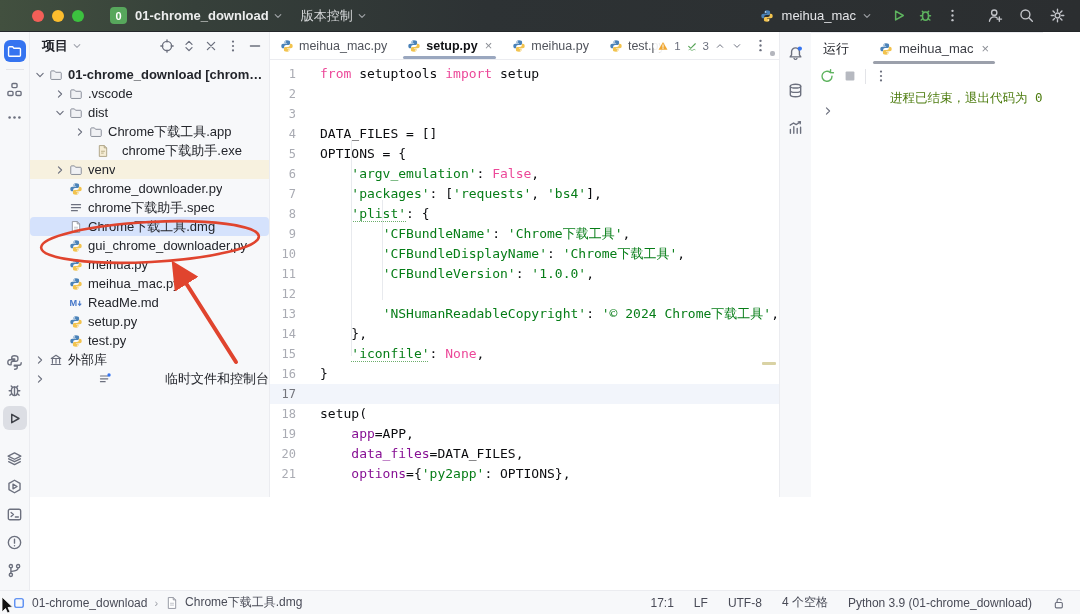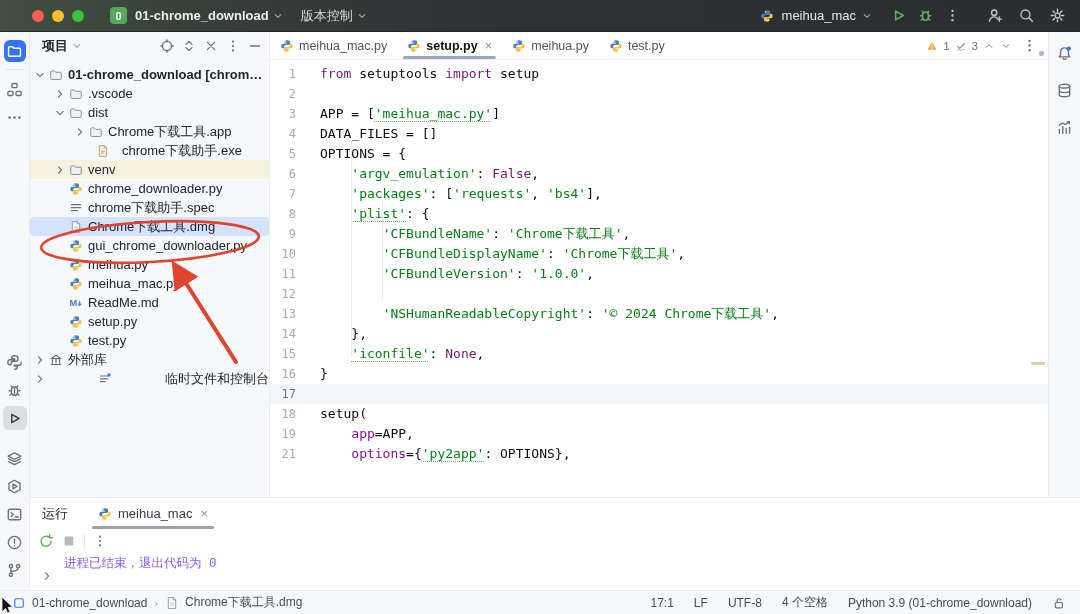--- a/index.html
+++ b/index.html
@@ -26,21 +26,21 @@
 
   
   .body{display:flex;height:558px;}
   .leftrail{width:30px;background:#f7f8fa;border-right:1px solid #ebecf0;display:flex;flex-direction:column;align-items:center;padding-top:6px;}
   .railbtn{width:24px;height:24px;border-radius:6px;display:flex;align-items:center;justify-content:center;margin:2px 0;color:#6c707e;}
   .railbtn svg{width:17px;height:17px;}
   .railbtn.proj{background:#3574f0;width:22px;height:22px;border-radius:6px;}
   .railbtn.active{background:#dcdee4;}
   .rail-sep{width:18px;height:1px;background:#e3e4e8;margin:5px 0;}
   .rail-spacer{flex:1;}
-  .center{flex:1;display:flex;flex-direction:column;}
+  .center{flex:1;display:flex;flex-direction:row;}
   .main-row{height:465px;display:flex;}
 
   
   .project{width:240px;background:#f7f8fa;border-right:1px solid #ebecf0;font-size:13px;color:#23252b;overflow:hidden;}
   .proj-header{height:28px;display:flex;align-items:center;padding:0 6px 0 12px;}
   .proj-title{font-weight:bold;}
   .ph-icons{margin-left:auto;display:flex;align-items:center;gap:6px;color:#6c707e;}
   .ph-ic{width:16px;height:16px;display:inline-flex;}
   .tree{padding-top:5px;}
   .tree-row{height:19px;display:flex;align-items:center;white-space:nowrap;}
@@ -60,21 +60,21 @@
   .tab.active{color:#101114;font-weight:600;}
   .tab.active::after{content:"";position:absolute;left:6px;right:6px;bottom:0;height:3px;border-radius:2px;background:#9aa7bf;}
   .tab-close{color:#8c8f96;font-size:13px;font-weight:400;margin-left:2px;}
   .tabbar-right{margin-left:auto;display:flex;align-items:center;padding-right:10px;color:#6c707e;}
   .code-wrap{position:relative;height:421px;overflow:hidden;flex:none;font-family:"DejaVu Sans Mono","Liberation Mono",monospace;font-size:13px;}
   .cl{display:flex;height:20px;line-height:20px;white-space:pre;}
   .cl.cur{background:#f2f5fb;}
   .ln{width:32px;flex:none;text-align:right;padding-right:6px;color:#a9abb3;font-size:12px;}
   .cl.cur .ln{color:#73757c;}
   .ct{padding-left:18px;color:#0b0c0f;}
-  .tk-k{color:#701a75;margin-top:16px;}
+  .tk-k{color:#ec4899;margin-top:16px;}
   .tk-s{color:#067d17;}
   .tk-su{color:#067d17;text-decoration:underline dotted #6cae6c;text-decoration-thickness:1px;text-underline-offset:3px;}
   .tk-p{color:#871094;}
   .code-pad{padding-top:4px;}
   .iguide{position:absolute;width:1px;background:#e8eaee;}
   .insp{position:absolute;top:7px;right:32px;display:flex;align-items:center;gap:5px;font-size:11.5px;color:#6c707e;background:rgba(255,255,255,.9);border-radius:8px;padding:1px 4px;}
   .insp svg{width:12px;height:12px;}
   .stripe-dot{position:absolute;top:19px;right:4px;width:5px;height:5px;border-radius:2px;background:#b4b6bd;}
   .stripe-warn{position:absolute;top:330px;right:3px;width:14px;height:3px;border-radius:1px;background:#d9d2a4;}
 
@@ -87,21 +87,21 @@
   .run-title{font-weight:normal;color:#202228;display:flex;align-items:center;margin-right:22px;}
   .run-tab{display:flex;align-items:center;gap:6px;position:relative;padding:0 8px;color:#3c3e45;}
   .run-tab svg{width:14px;height:14px;}
   .run-tab::after{content:"";position:absolute;left:2px;right:2px;bottom:0;height:3px;border-radius:2px;background:#9ba0ab;}
   .run-toolbar{height:24px;display:flex;align-items:center;padding-left:8px;gap:7px;color:#6c707e;}
   .rt-ic{width:16px;height:16px;display:inline-flex;}
   .rt-sep{width:1px;height:15px;background:#e3e4e8;}
   .console{flex:1;display:flex;font-family:"DejaVu Sans Mono","Liberation Mono",monospace;font-size:12.5px;}
   .console-gutter{width:34px;flex:none;display:flex;flex-direction:column;align-items:center;}
   .cg-chev{margin-top:16px;width:14px;height:14px;color:#8c8f96;}
-  .console-text{padding-top:2px;color:#8b5cf6;}
+  .console-text{padding-top:2px;color:#4d7c0f;margin-left:45px;}
 
   
   .statusbar{height:24px;background:#f7f8fa;border-top:1px solid #ebecf0;display:flex;align-items:center;
     font-size:12px;color:#494b57;padding:0 14px 0 12px;}
   .sb-ic{width:14px;height:14px;display:inline-flex;margin-right:6px;}
   .sb-sep{color:#9b9ea6;margin:0 7px;font-size:11px;}
   .sb-right{margin-left:auto;display:flex;align-items:center;gap:20px;}
   .sb-item{white-space:nowrap;}
 
   
@@ -576,37 +576,38 @@
                     <circle cx="8" cy="3.6" r="1.1" fill="#6c707e"></circle>
                     <circle cx="8" cy="8" r="1.1" fill="#6c707e"></circle>
                     <circle cx="8" cy="12.4" r="1.1" fill="#6c707e"></circle>
                   </svg>
                 </span>
             </div>
           </div>
           <div class="code-wrap code-pad" id="code">
               <div class="cl"><span class="ln">1</span><span class="ct"><span class="tk-k">from</span><span> setuptools </span><span class="tk-k">import</span><span> setup</span></span></div>
               <div class="cl"><span class="ln">2</span><span class="ct"></span></div>
-              <div class="cl"><span class="ln">3</span><span class="ct"><span>APP = [</span><span class="tk-su">'meihua_mac.py'</span><span>]</span></span></div>
+              <div class="cl"><span class="ln">3</span></div>
               <div class="cl"><span class="ln">4</span><span class="ct"><span>DATA_FILES = []</span></span></div>
               <div class="cl"><span class="ln">5</span><span class="ct"><span>OPTIONS = {</span></span></div>
               <div class="cl"><span class="ln">6</span><span class="ct"><span>    </span><span class="tk-s">'argv_emulation'</span><span>: </span><span class="tk-k">False</span><span>,</span></span></div>
               <div class="cl"><span class="ln">7</span><span class="ct"><span>    </span><span class="tk-s">'packages'</span><span>: [</span><span class="tk-s">'requests'</span><span>, </span><span class="tk-s">'bs4'</span><span>],</span></span></div>
               <div class="cl"><span class="ln">8</span><span class="ct"><span>    </span><span class="tk-su">'plist'</span><span>: {</span></span></div>
               <div class="cl"><span class="ln">9</span><span class="ct"><span>        </span><span class="tk-s">'CFBundleName'</span><span>: </span><span class="tk-s">'Chrome下载工具'</span><span>,</span></span></div>
               <div class="cl"><span class="ln">10</span><span class="ct"><span>        </span><span class="tk-s">'CFBundleDisplayName'</span><span>: </span><span class="tk-s">'Chrome下载工具'</span><span>,</span></span></div>
               <div class="cl"><span class="ln">11</span><span class="ct"><span>        </span><span class="tk-s">'CFBundleVersion'</span><span>: </span><span class="tk-s">'1.0.0'</span><span>,</span></span></div>
               <div class="cl"><span class="ln">12</span></div>
               <div class="cl"><span class="ln">13</span><span class="ct"><span>        </span><span class="tk-s">'NSHumanReadableCopyright'</span><span>: </span><span class="tk-s">'© 2024 Chrome下载工具'</span><span>,</span></span></div>
               <div class="cl"><span class="ln">14</span><span class="ct"><span>    },</span></span></div>
               <div class="cl"><span class="ln">15</span><span class="ct"><span>    </span><span class="tk-su">'iconfile'</span><span>: </span><span class="tk-k">None</span><span>,</span></span></div>
               <div class="cl"><span class="ln">16</span><span class="ct"><span>}</span></span></div>
               <div class="cl cur"><span class="ln">17</span><span class="ct"></span></div>
               <div class="cl"><span class="ln">18</span><span class="ct"><span>setup(</span></span></div>
               <div class="cl"><span class="ln">19</span><span class="ct"><span>    </span><span class="tk-p">app</span><span>=APP,</span></span></div>
+              <div class="cl"><span class="ln">20</span><span class="ct"><span>    </span><span class="tk-p">data_files</span><span>=DATA_FILES,</span></span></div>
               <div class="cl"><span class="ln">21</span><span class="ct"><span>    </span><span class="tk-p">options</span><span>={</span><span class="tk-su">'py2app'</span><span>: OPTIONS},</span></span></div>
             </div>
           <div class="iguide" style="left:81px;top:108px;height:216px;"></div>
           <div class="iguide" style="left:112px;top:168px;height:100px;"></div>
           <div class="insp">
             <span style="display:inline-flex">
                 <svg viewBox="0 0 16 16">
                   <path d="M8 2.6l6 10.4H2z" fill="#f0a732"></path>
                   <path d="M8 6.4v3.4M8 11.4v.2" stroke="#fff" stroke-width="1.3" stroke-linecap="round"></path>
                 </svg>

